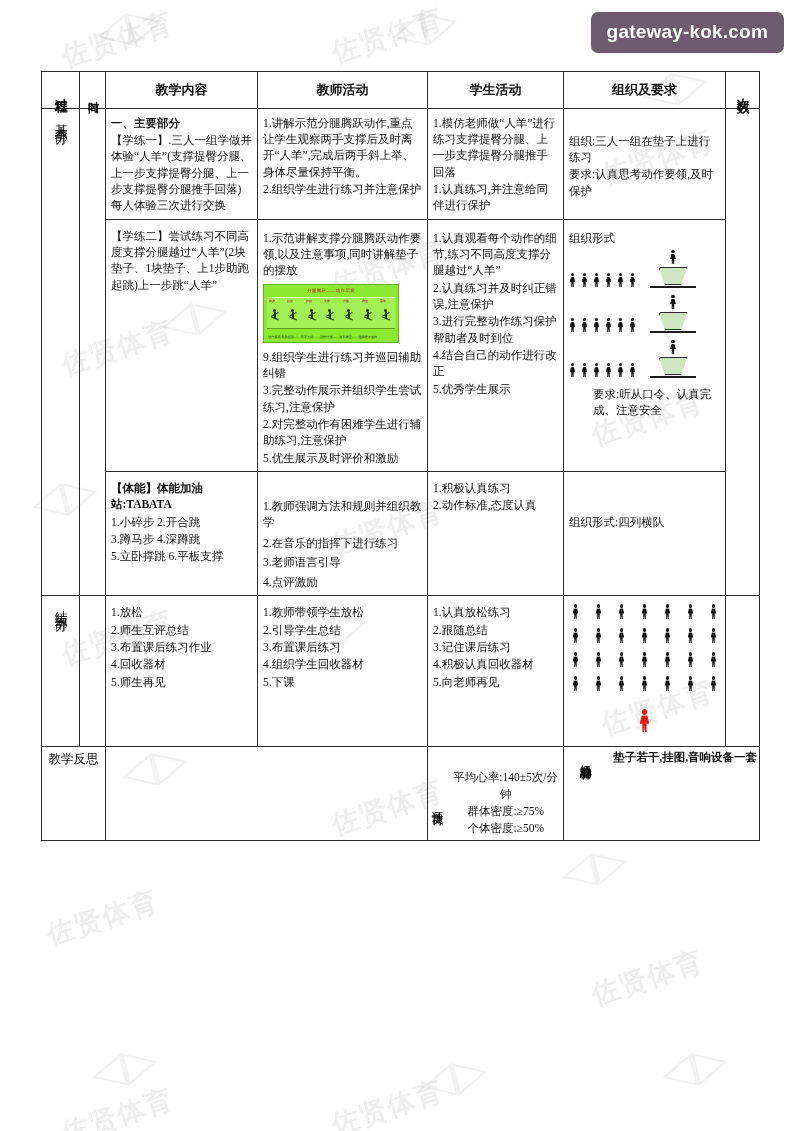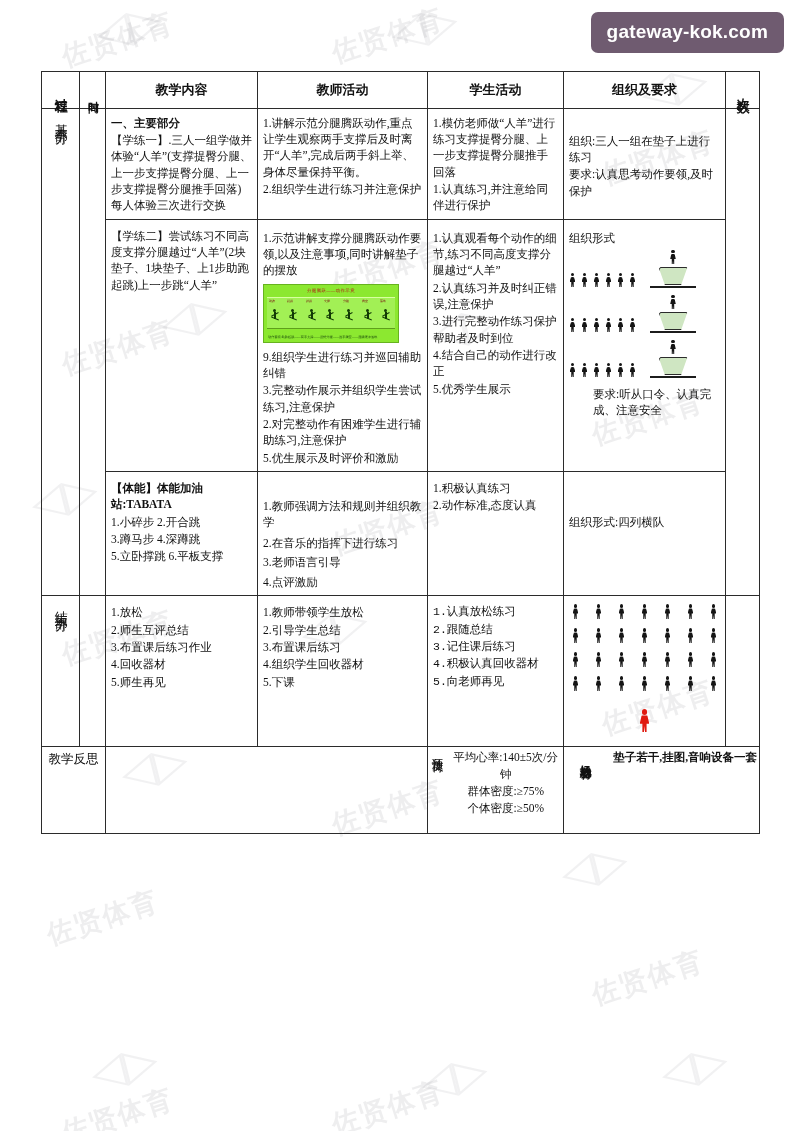--- a/index.html
+++ b/index.html
@@ -483,21 +483,21 @@
     </td>
 
     <td style="padding-top:8px;">
       <p class="para">1.教师带领学生放松</p>
       <p class="para">2.引导学生总结</p>
       <p class="para">3.布置课后练习</p>
       <p class="para">4.组织学生回收器材</p>
       <p class="para">5.下课</p>
     </td>
 
-    <td style="padding-top:8px;font-family:Liberation Mono, monospace;">
+    <td style="padding-top:8px;">
       <p class="para">1.认真放松练习</p>
       <p class="para">2.跟随总结</p>
       <p class="para">3.记住课后练习</p>
       <p class="para">4.积极认真回收器材</p>
       <p class="para">5.向老师再见</p>
     </td>
 
     <td>
       <div class="grid-formation">
         <div class="grow">
@@ -544,21 +544,21 @@
 
     <td></td>
   </tr>
 
   <tr>
     <td colspan="2" class="cell-center" style="height:78px;">
       <span style="font-size:12.5px;line-height:1.35;display:inline-block;">教学反思</span>
     </td>
     <td colspan="2"></td>
     <td class="cell-center" style="width:0;padding:2px;">
-      <div style="display:flex;align-items:flex-start;height:100%;">
+      <div style="display:flex;align-items:center;height:100%;margin-top:20px;">
         <span class="vtext" style="font-size:11.5px;letter-spacing:1px;">预计负荷</span>
         <div class="load-list" style="margin-left:6px;">
           <p>平均心率:140±5次/分钟</p>
           <p>群体密度:≥75%</p>
           <p>个体密度:≥50%</p>
         </div>
       </div>
     </td>
     <td colspan="2" class="cell-center" style="padding:2px;font-weight:bold;">
       <div style="display:flex;align-items:center;height:100%;">

